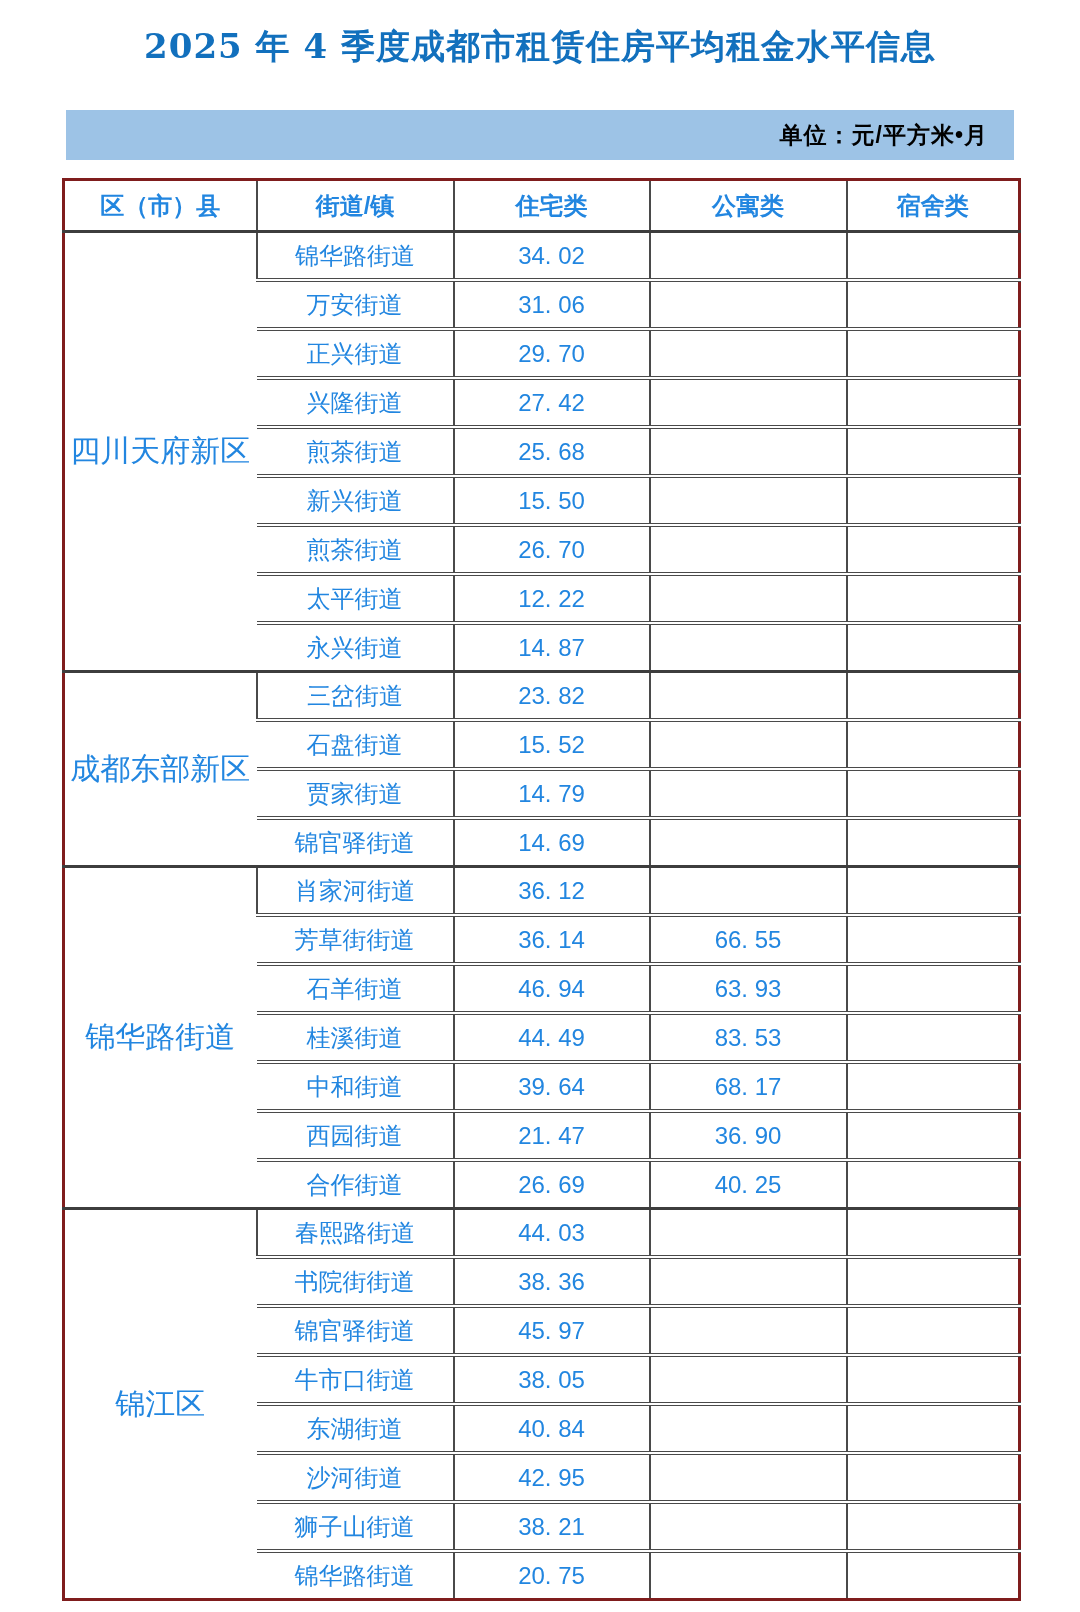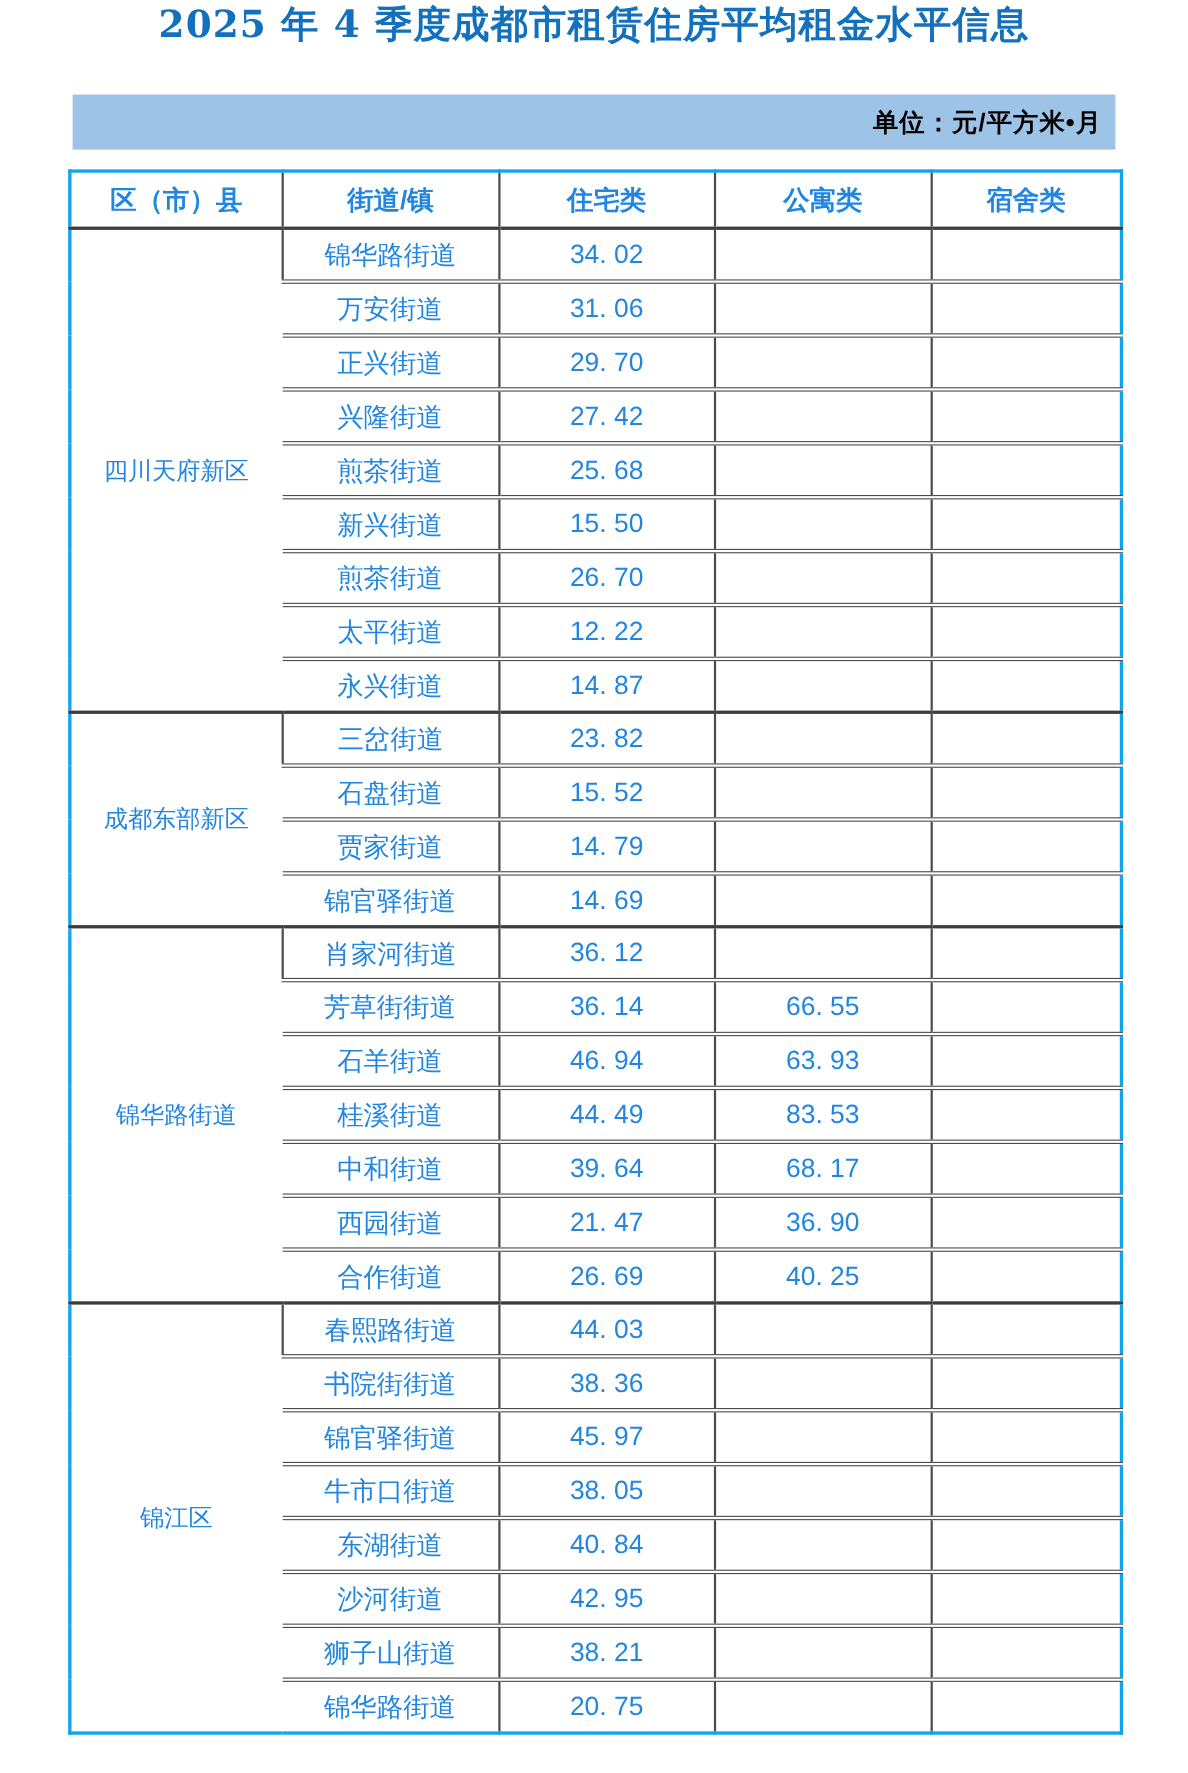--- a/index.html
+++ b/index.html
@@ -11,50 +11,51 @@
     position: relative;
     width: 1080px;
     height: 1612px;
     margin: 0 auto;
     background: #ffffff;
     font-family: "Liberation Sans", sans-serif;
     overflow: hidden;
   }
   .page-title {
     margin: 0;
+    padding-top: 24px;
     height: 62px;
     text-align: center;
     font-family: "DejaVu Serif", serif;
     font-weight: bold;
     font-size: 34px;
     letter-spacing: 1px;
     color: #1270BD;
   }
   .unit-bar {
     margin: 24px 66px 0 66px;
     height: 50px;
     background: #9DC3E6;
     display: flex;
     align-items: center;
     justify-content: flex-end;
-    padding-right: 12px;
+    padding-right: 26px;
     box-sizing: border-box;
   }
   .unit-label {
     color: #000000;
     font-weight: bold;
     font-size: 23px;
     letter-spacing: 1px;
   }
   table.rent-table {
     margin: 18px 16px 0 62px;
     width: 956px;
     border-collapse: collapse;
     table-layout: fixed;
-    border: 3px solid #0ea5e9;
+    border: 3px solid #7f1d1d;
   }
   .rent-table th,
   .rent-table td {
     text-align: center;
     vertical-align: middle;
     color: #2286E0;
     font-size: 24px;
     overflow: hidden;
     white-space: nowrap;
     border-left: 2px solid #4a4a4a;
@@ -69,21 +70,21 @@
   }
   .rent-table tbody td {
     height: 43px;
     border-top: 4px double #4a4a4a;
     font-weight: normal;
   }
   .rent-table tbody tr.section-start td {
     border-top: 3px solid #3d3d3d;
   }
   .rent-table td.district {
-    font-size: 22px;
+    font-size: 30px;
   }
 </style>
 </head>
 <body>
 
 <div class="page">
 
   <h1 class="page-title">2025 年 4 季度成都市租赁住房平均租金水平信息</h1>
 
   <div class="unit-bar">

